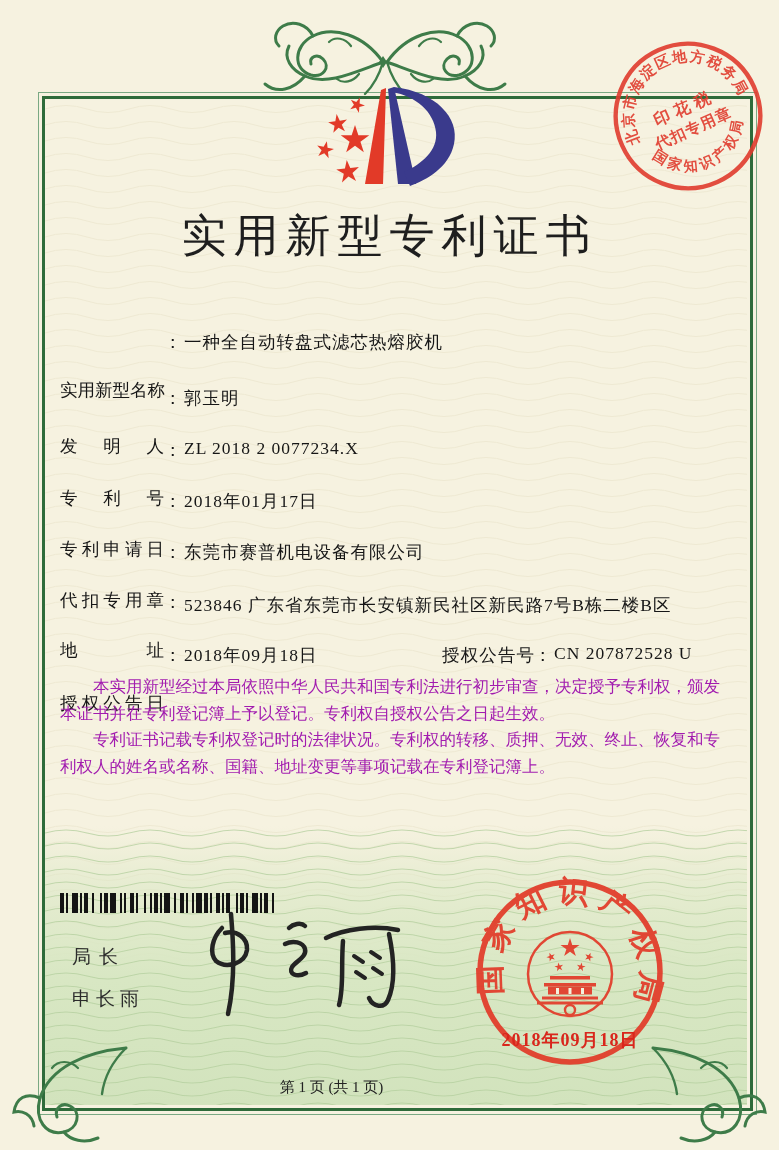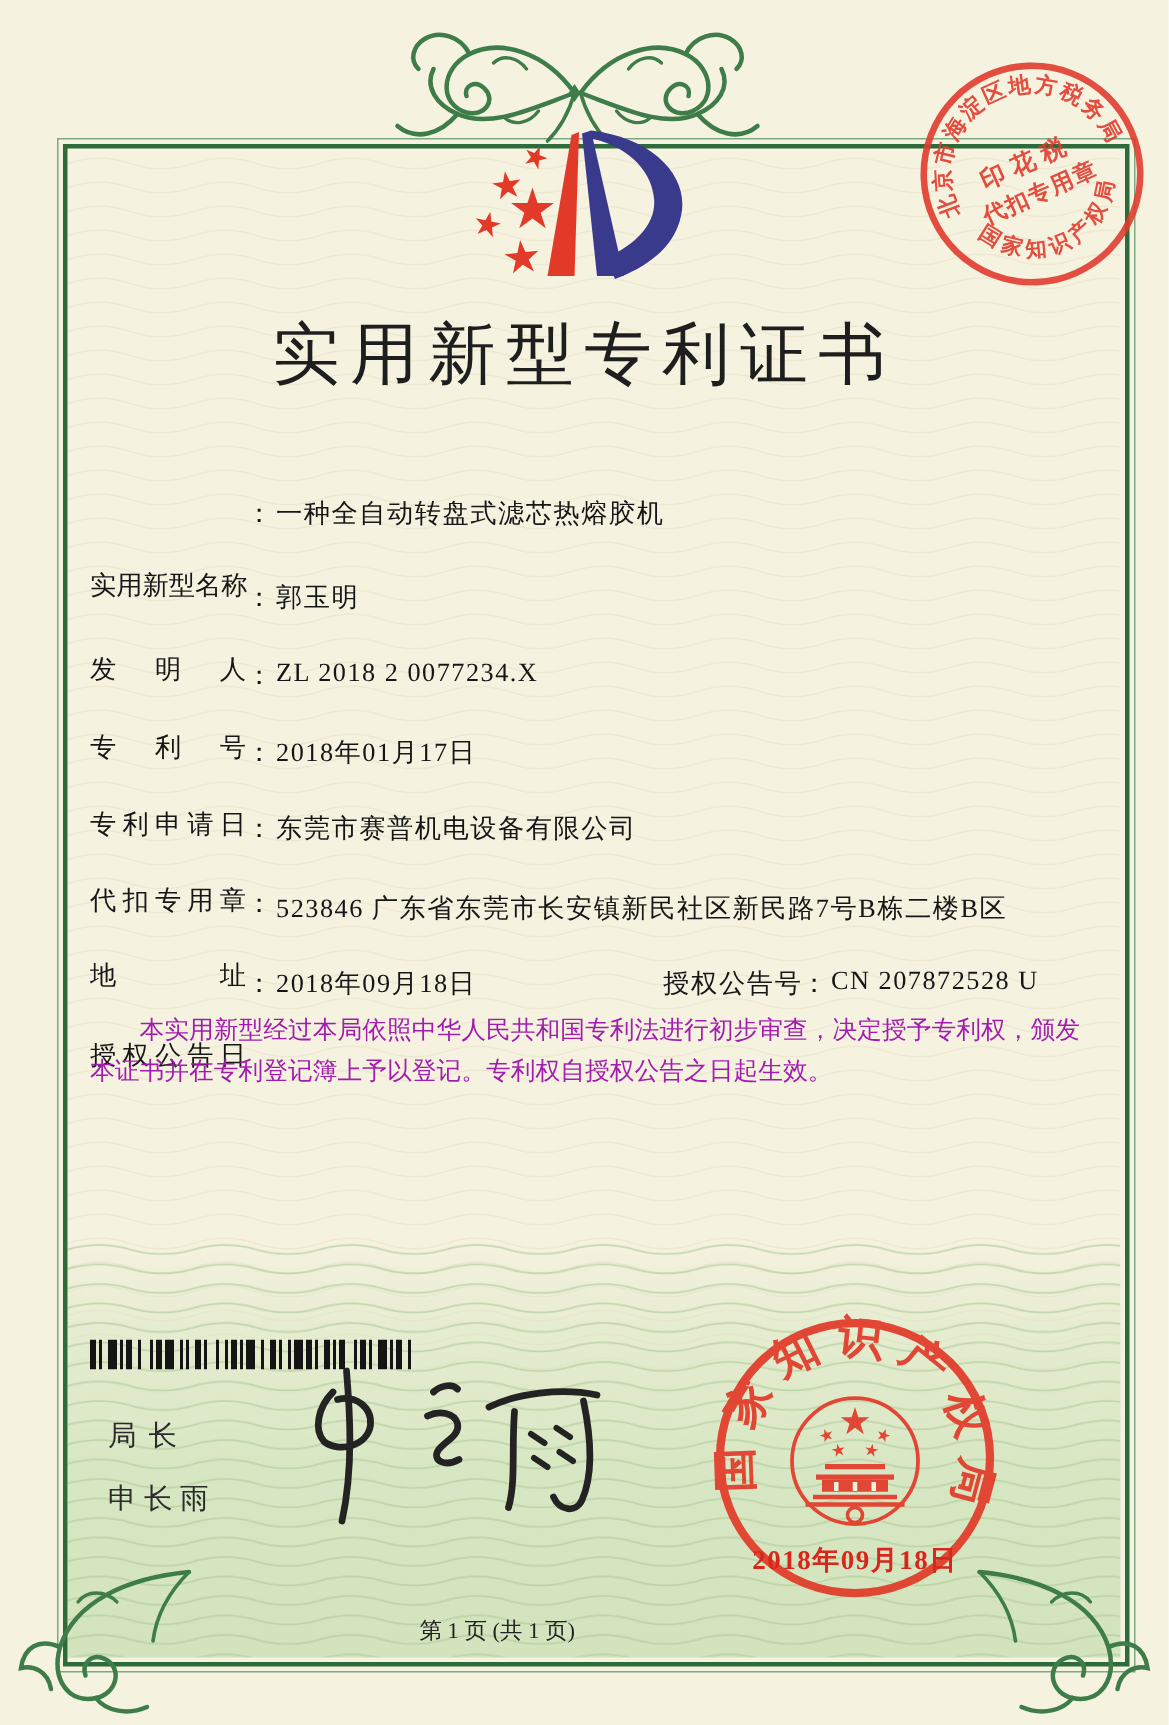--- a/index.html
+++ b/index.html
@@ -165,20 +165,21 @@
     <span class="fvalue">2018年09月18日</span>
   </div>
   <div class="frow" style="left:442px;top:643px">
     <span class="flabel-sm">授权公告号</span>
       <span class="fcolon">：</span>
     <span class="fvalue">CN 207872528 U</span>
   </div>
 
   <div class="abs bodytext">
     <p>本实用新型经过本局依照中华人民共和国专利法进行初步审查，决定授予专利权，颁发本证书并在专利登记簿上予以登记。专利权自授权公告之日起生效。</p>
+    <p>专利证书记载专利权登记时的法律状况。专利权的转移、质押、无效、终止、恢复和专利权人的姓名或名称、国籍、地址变更等事项记载在专利登记簿上。</p>
   </div>
 
   <div class="abs barcode"><span style="display:inline-block;height:20px;width:4px;background:#141414"></span><span style="display:inline-block;height:20px;width:2px;background:transparent"></span><span style="display:inline-block;height:20px;width:2px;background:#141414"></span><span style="display:inline-block;height:20px;width:4px;background:transparent"></span><span style="display:inline-block;height:20px;width:6px;background:#141414"></span><span style="display:inline-block;height:20px;width:2px;background:transparent"></span><span style="display:inline-block;height:20px;width:2px;background:#141414"></span><span style="display:inline-block;height:20px;width:2px;background:transparent"></span><span style="display:inline-block;height:20px;width:4px;background:#141414"></span><span style="display:inline-block;height:20px;width:4px;background:transparent"></span><span style="display:inline-block;height:20px;width:2px;background:#141414"></span><span style="display:inline-block;height:20px;width:6px;background:transparent"></span><span style="display:inline-block;height:20px;width:2px;background:#141414"></span><span style="display:inline-block;height:20px;width:2px;background:transparent"></span><span style="display:inline-block;height:20px;width:4px;background:#141414"></span><span style="display:inline-block;height:20px;width:2px;background:transparent"></span><span style="display:inline-block;height:20px;width:6px;background:#141414"></span><span style="display:inline-block;height:20px;width:4px;background:transparent"></span><span style="display:inline-block;height:20px;width:2px;background:#141414"></span><span style="display:inline-block;height:20px;width:2px;background:transparent"></span><span style="display:inline-block;height:20px;width:2px;background:#141414"></span><span style="display:inline-block;height:20px;width:4px;background:transparent"></span><span style="display:inline-block;height:20px;width:4px;background:#141414"></span><span style="display:inline-block;height:20px;width:2px;background:transparent"></span><span style="display:inline-block;height:20px;width:2px;background:#141414"></span><span style="display:inline-block;height:20px;width:6px;background:transparent"></span><span style="display:inline-block;height:20px;width:2px;background:#141414"></span><span style="display:inline-block;height:20px;width:4px;background:transparent"></span><span style="display:inline-block;height:20px;width:2px;background:#141414"></span><span style="display:inline-block;height:20px;width:2px;background:transparent"></span><span style="display:inline-block;height:20px;width:4px;background:#141414"></span><span style="display:inline-block;height:20px;width:2px;background:transparent"></span><span style="display:inline-block;height:20px;width:2px;background:#141414"></span><span style="display:inline-block;height:20px;width:2px;background:transparent"></span><span style="display:inline-block;height:20px;width:6px;background:#141414"></span><span style="display:inline-block;height:20px;width:4px;background:transparent"></span><span style="display:inline-block;height:20px;width:2px;background:#141414"></span><span style="display:inline-block;height:20px;width:4px;background:transparent"></span><span style="display:inline-block;height:20px;width:4px;background:#141414"></span><span style="display:inline-block;height:20px;width:2px;background:transparent"></span><span style="display:inline-block;height:20px;width:2px;background:#141414"></span><span style="display:inline-block;height:20px;width:4px;background:transparent"></span><span style="display:inline-block;height:20px;width:2px;background:#141414"></span><span style="display:inline-block;height:20px;width:2px;background:transparent"></span><span style="display:inline-block;height:20px;width:6px;background:#141414"></span><span style="display:inline-block;height:20px;width:2px;background:transparent"></span><span style="display:inline-block;height:20px;width:4px;background:#141414"></span><span style="display:inline-block;height:20px;width:2px;background:transparent"></span><span style="display:inline-block;height:20px;width:2px;background:#141414"></span><span style="display:inline-block;height:20px;width:4px;background:transparent"></span><span style="display:inline-block;height:20px;width:4px;background:#141414"></span><span style="display:inline-block;height:20px;width:2px;background:transparent"></span><span style="display:inline-block;height:20px;width:2px;background:#141414"></span><span style="display:inline-block;height:20px;width:2px;background:transparent"></span><span style="display:inline-block;height:20px;width:4px;background:#141414"></span><span style="display:inline-block;height:20px;width:6px;background:transparent"></span><span style="display:inline-block;height:20px;width:2px;background:#141414"></span><span style="display:inline-block;height:20px;width:2px;background:transparent"></span><span style="display:inline-block;height:20px;width:4px;background:#141414"></span><span style="display:inline-block;height:20px;width:2px;background:transparent"></span><span style="display:inline-block;height:20px;width:2px;background:#141414"></span><span style="display:inline-block;height:20px;width:4px;background:transparent"></span><span style="display:inline-block;height:20px;width:6px;background:#141414"></span><span style="display:inline-block;height:20px;width:2px;background:transparent"></span><span style="display:inline-block;height:20px;width:2px;background:#141414"></span><span style="display:inline-block;height:20px;width:2px;background:transparent"></span><span style="display:inline-block;height:20px;width:4px;background:#141414"></span><span style="display:inline-block;height:20px;width:4px;background:transparent"></span><span style="display:inline-block;height:20px;width:2px;background:#141414"></span><span style="display:inline-block;height:20px;width:6px;background:transparent"></span></div>
 
   <div class="abs director-title">局长</div>
   <div class="abs director-name">申长雨</div>
 
   <svg class="abs sig" viewBox="0 0 232 112">
     <g fill="none" stroke="#232323" stroke-width="4.5" stroke-linecap="round" stroke-linejoin="round">
       <path d="M30,20 C20,30 17,45 24,53 C34,61 53,56 55,42 C56,30 45,22 33,25"></path>

